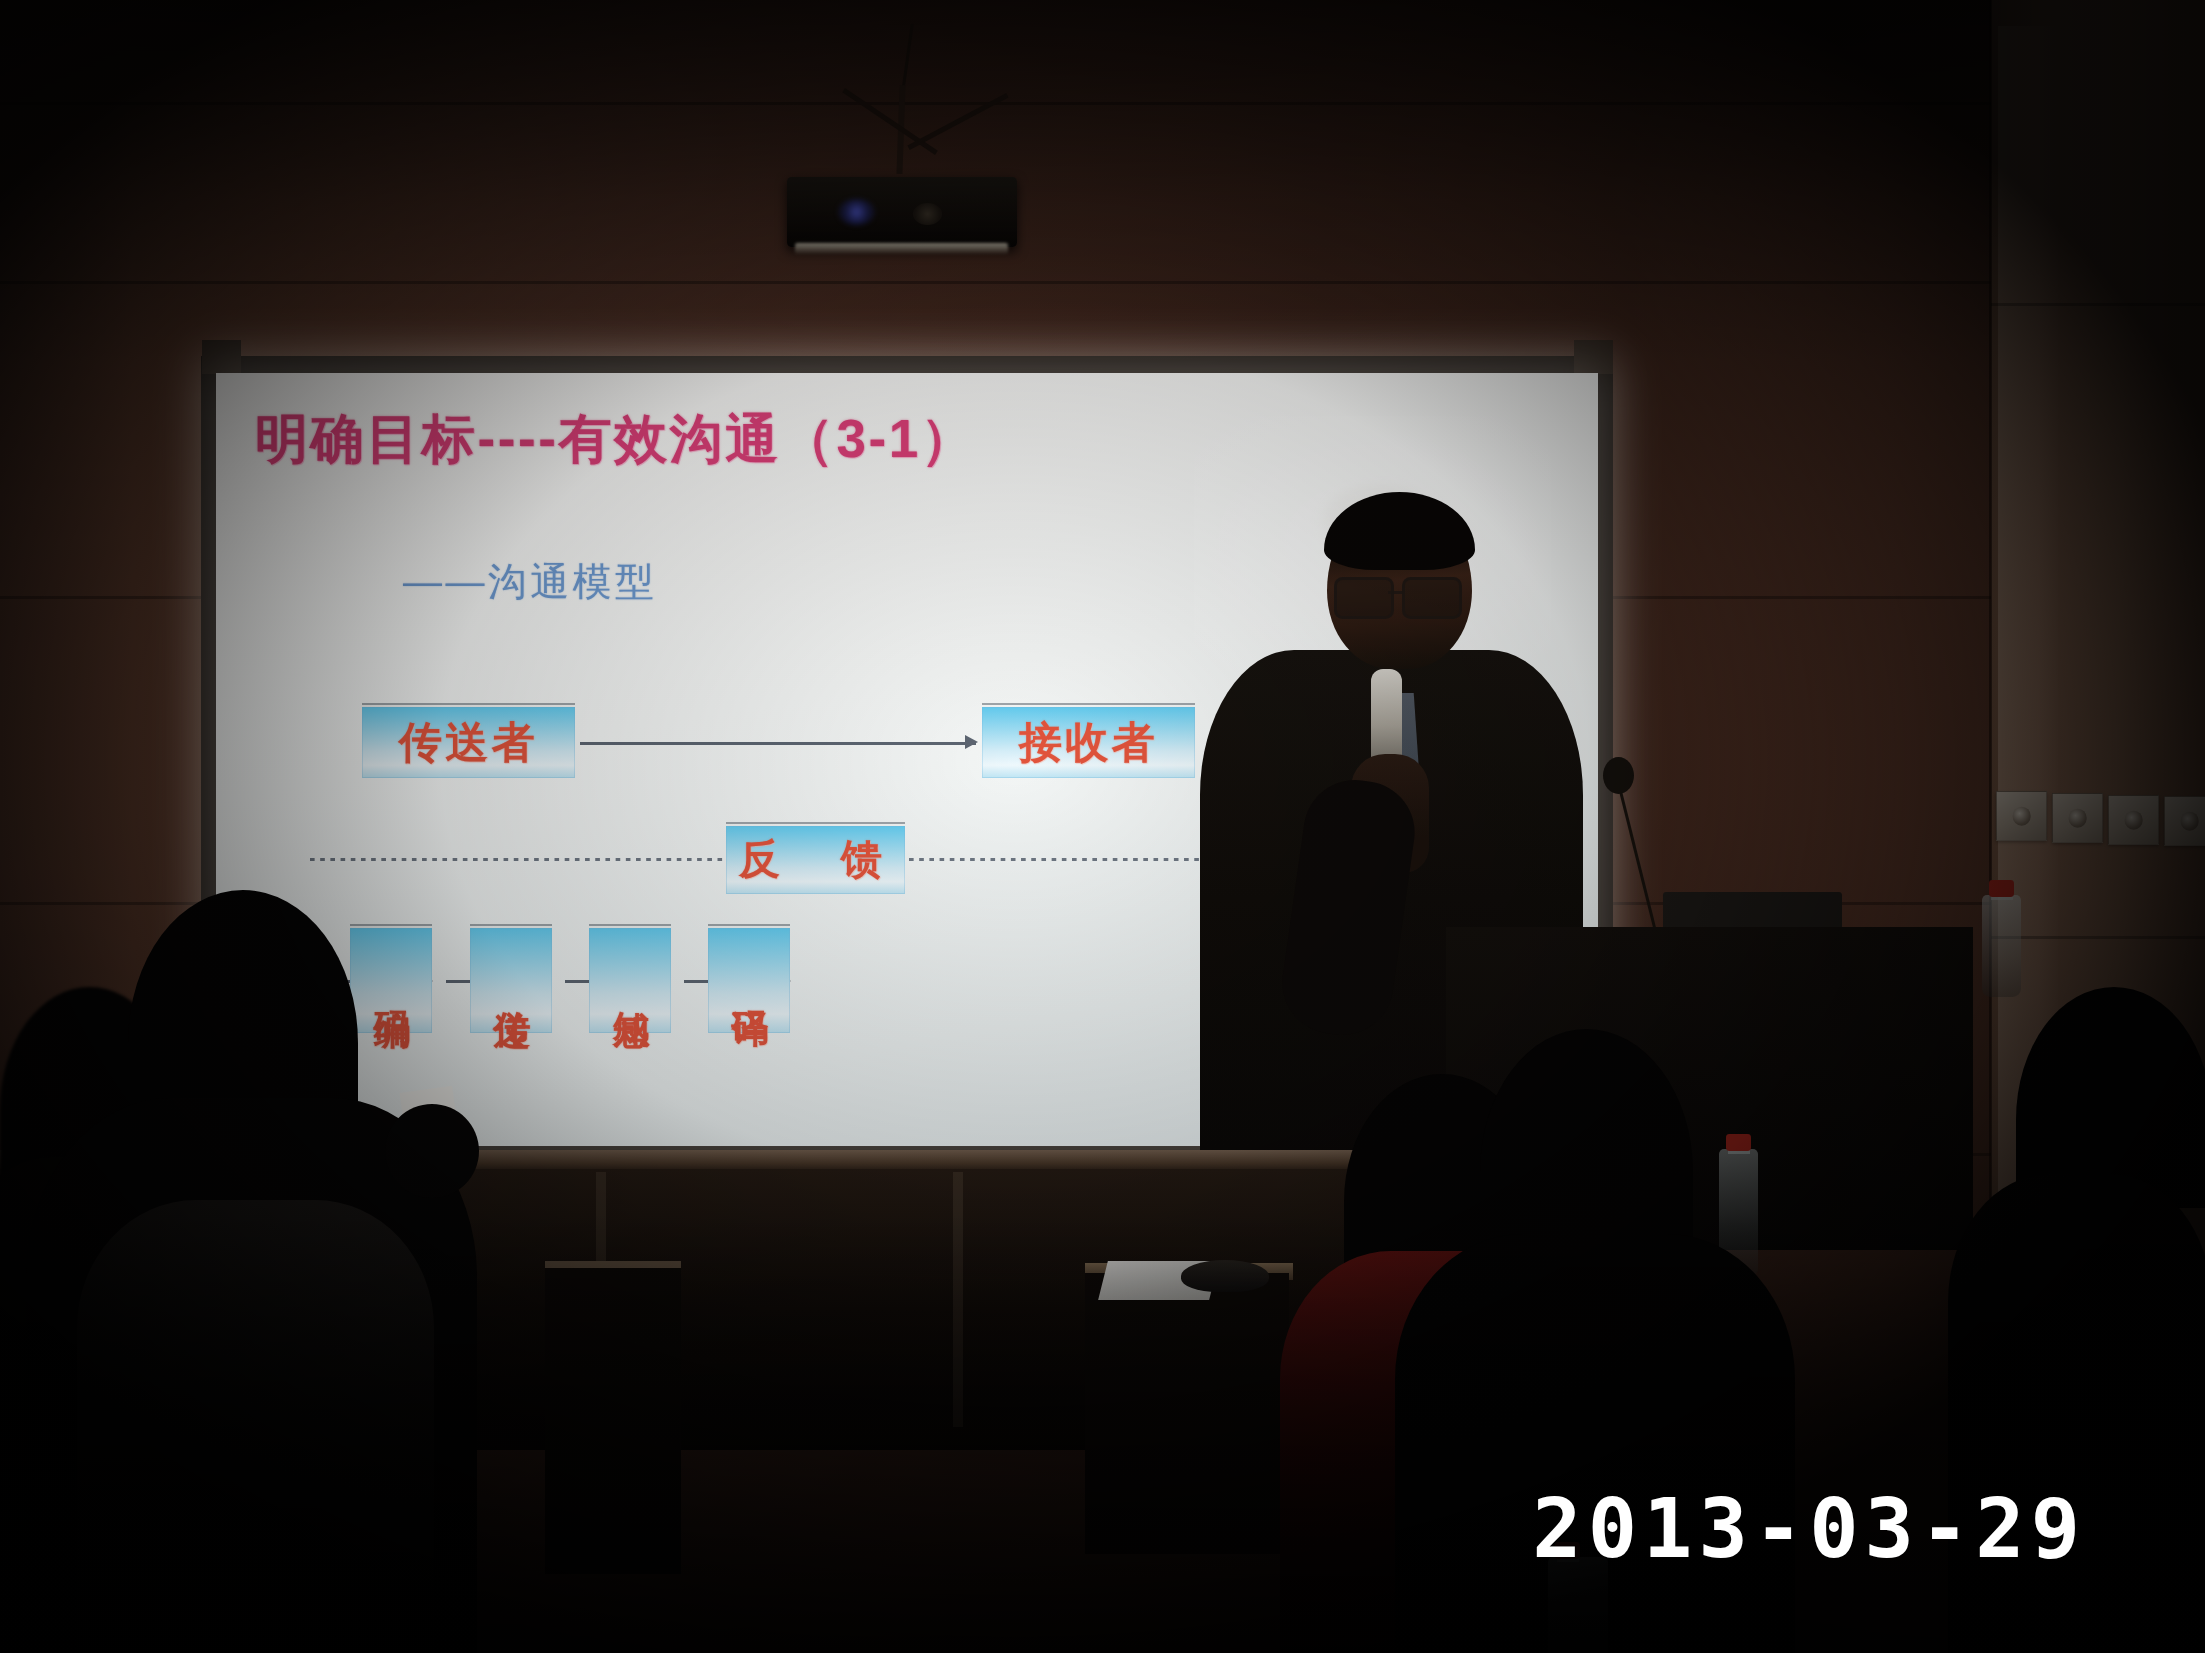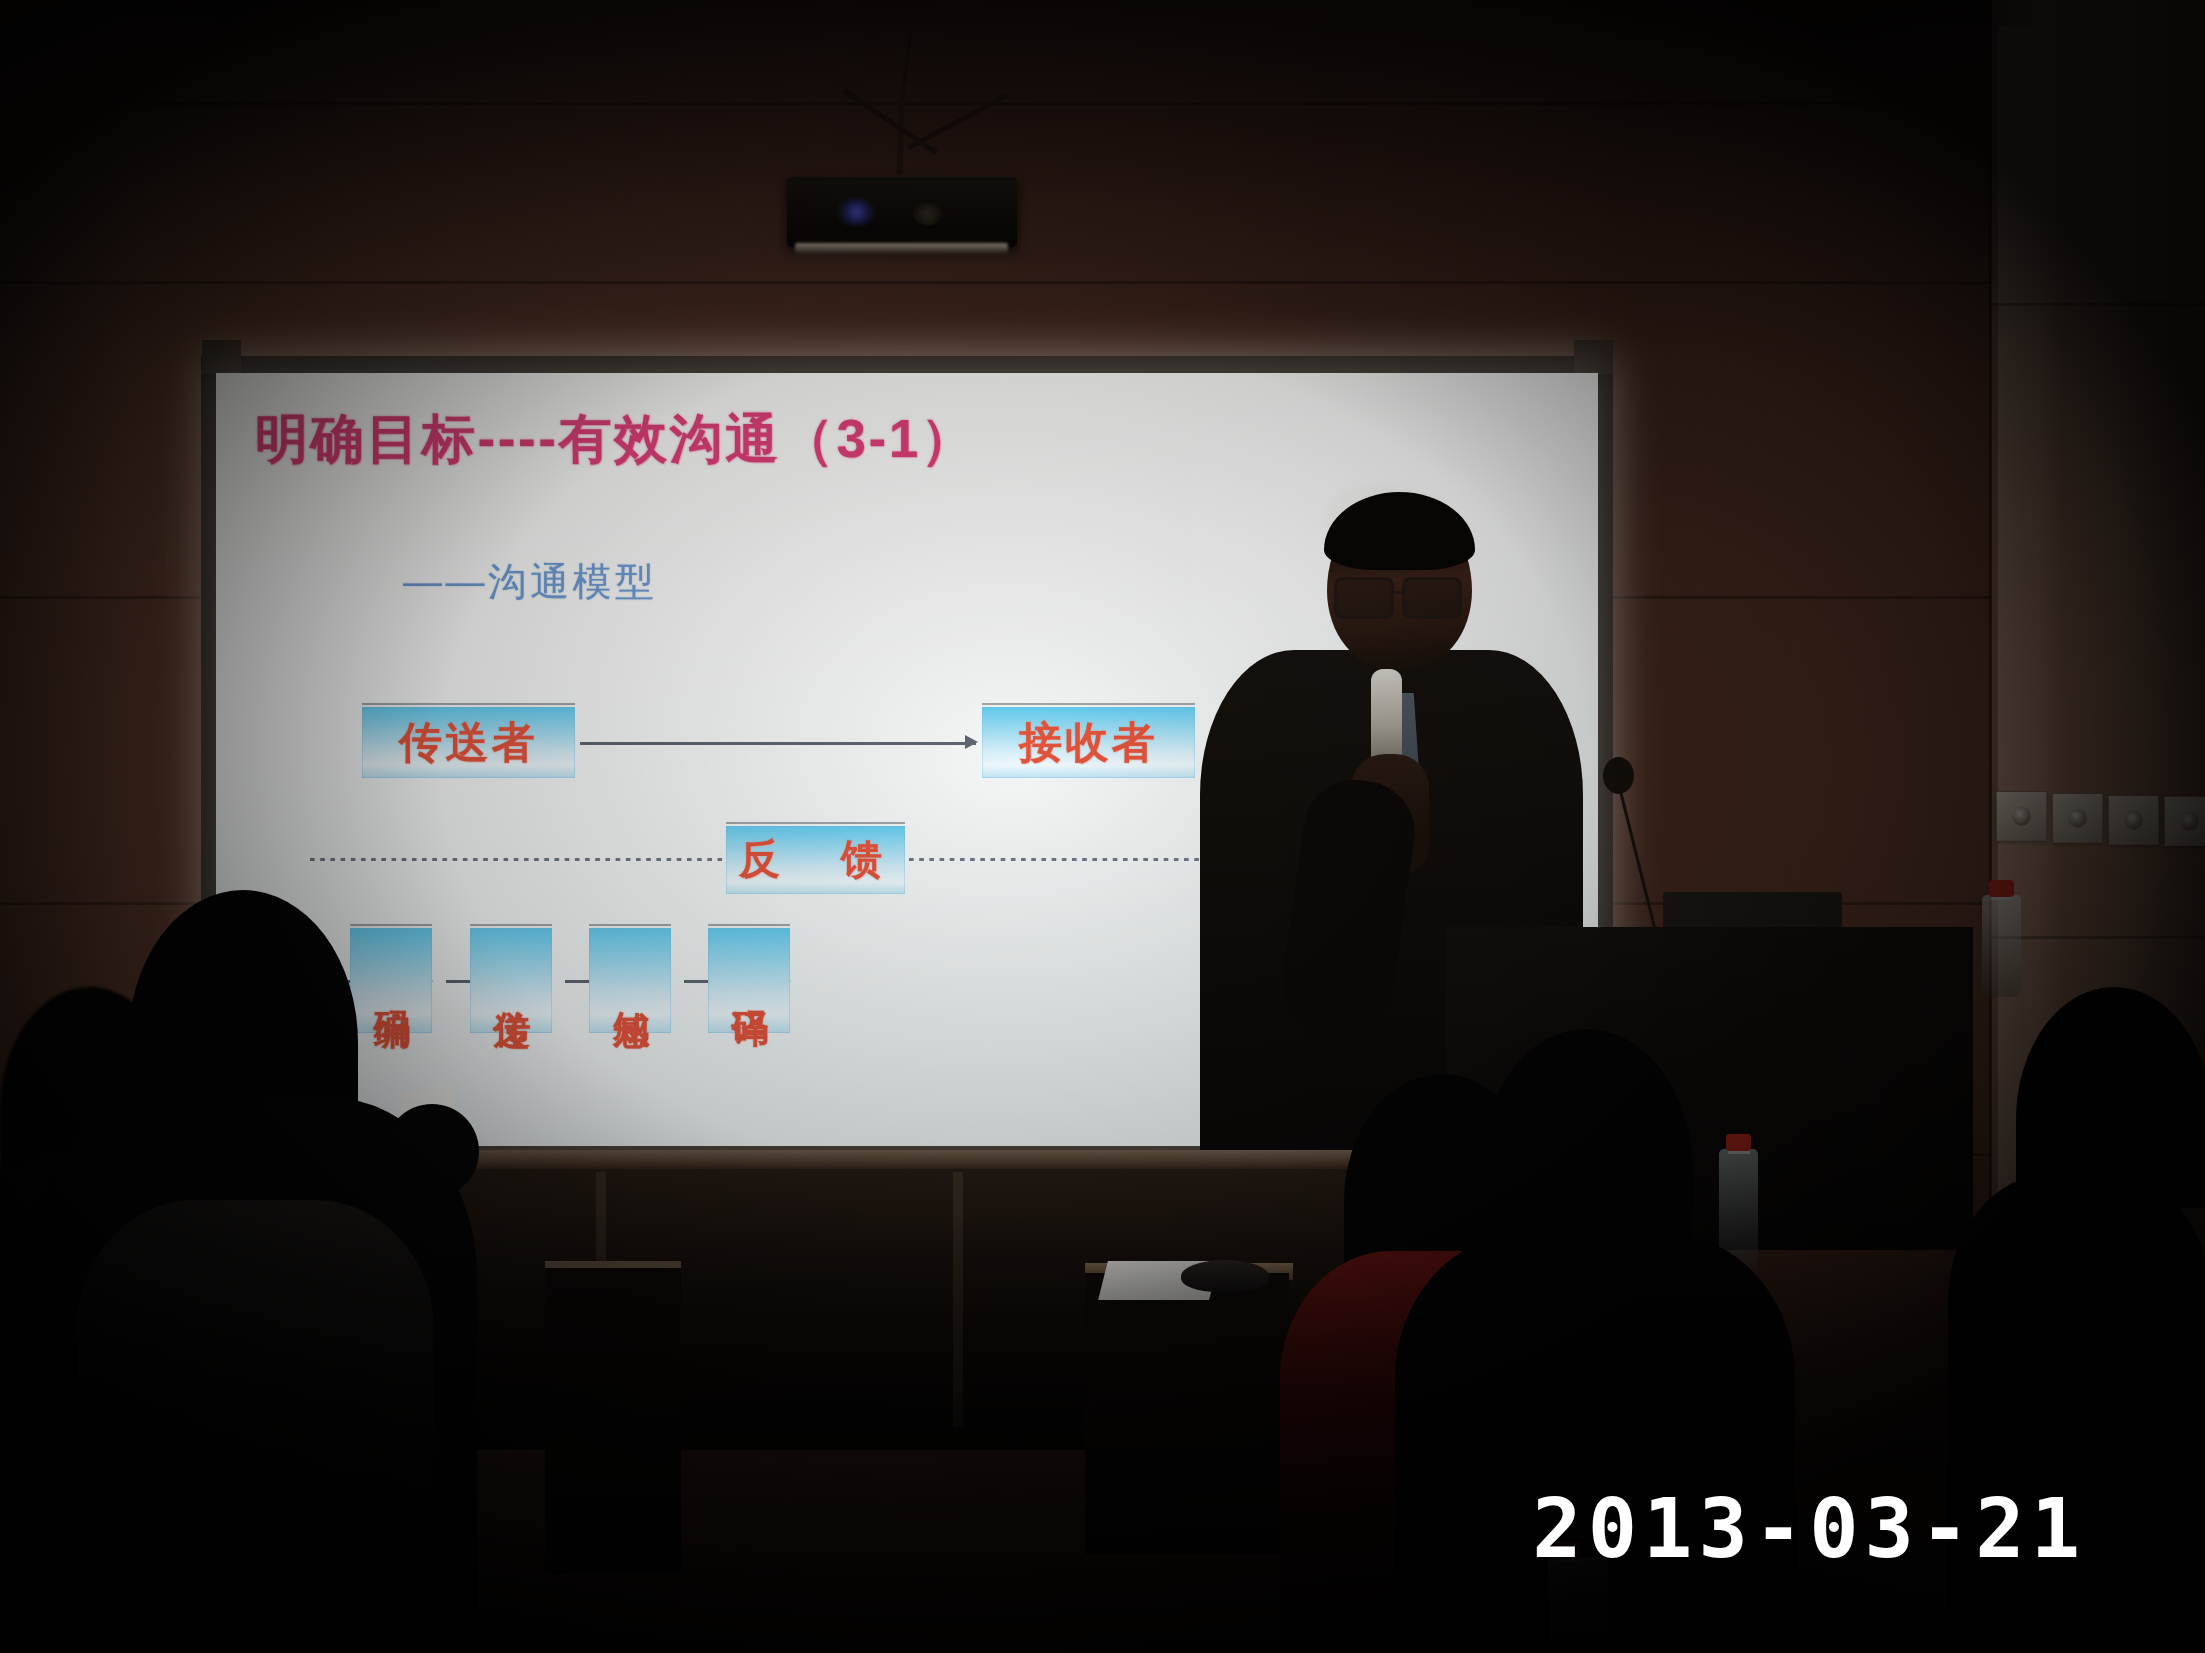--- a/index.html
+++ b/index.html
@@ -711,16 +711,16 @@
   <div class="sil aud-e-body"></div>
 
   <div class="bottle bottle-fore">
     <div class="bottle-neck"></div>
     <div class="bottle-cap"></div>
   </div>
 
   <div class="fore-dark"></div>
   <div class="wall-vignette"></div>
 
-  <div class="datestamp">2013-03-21</div>
+  <div class="datestamp">2013-03-29</div>
 
 </div>
 
 
 </body></html>

